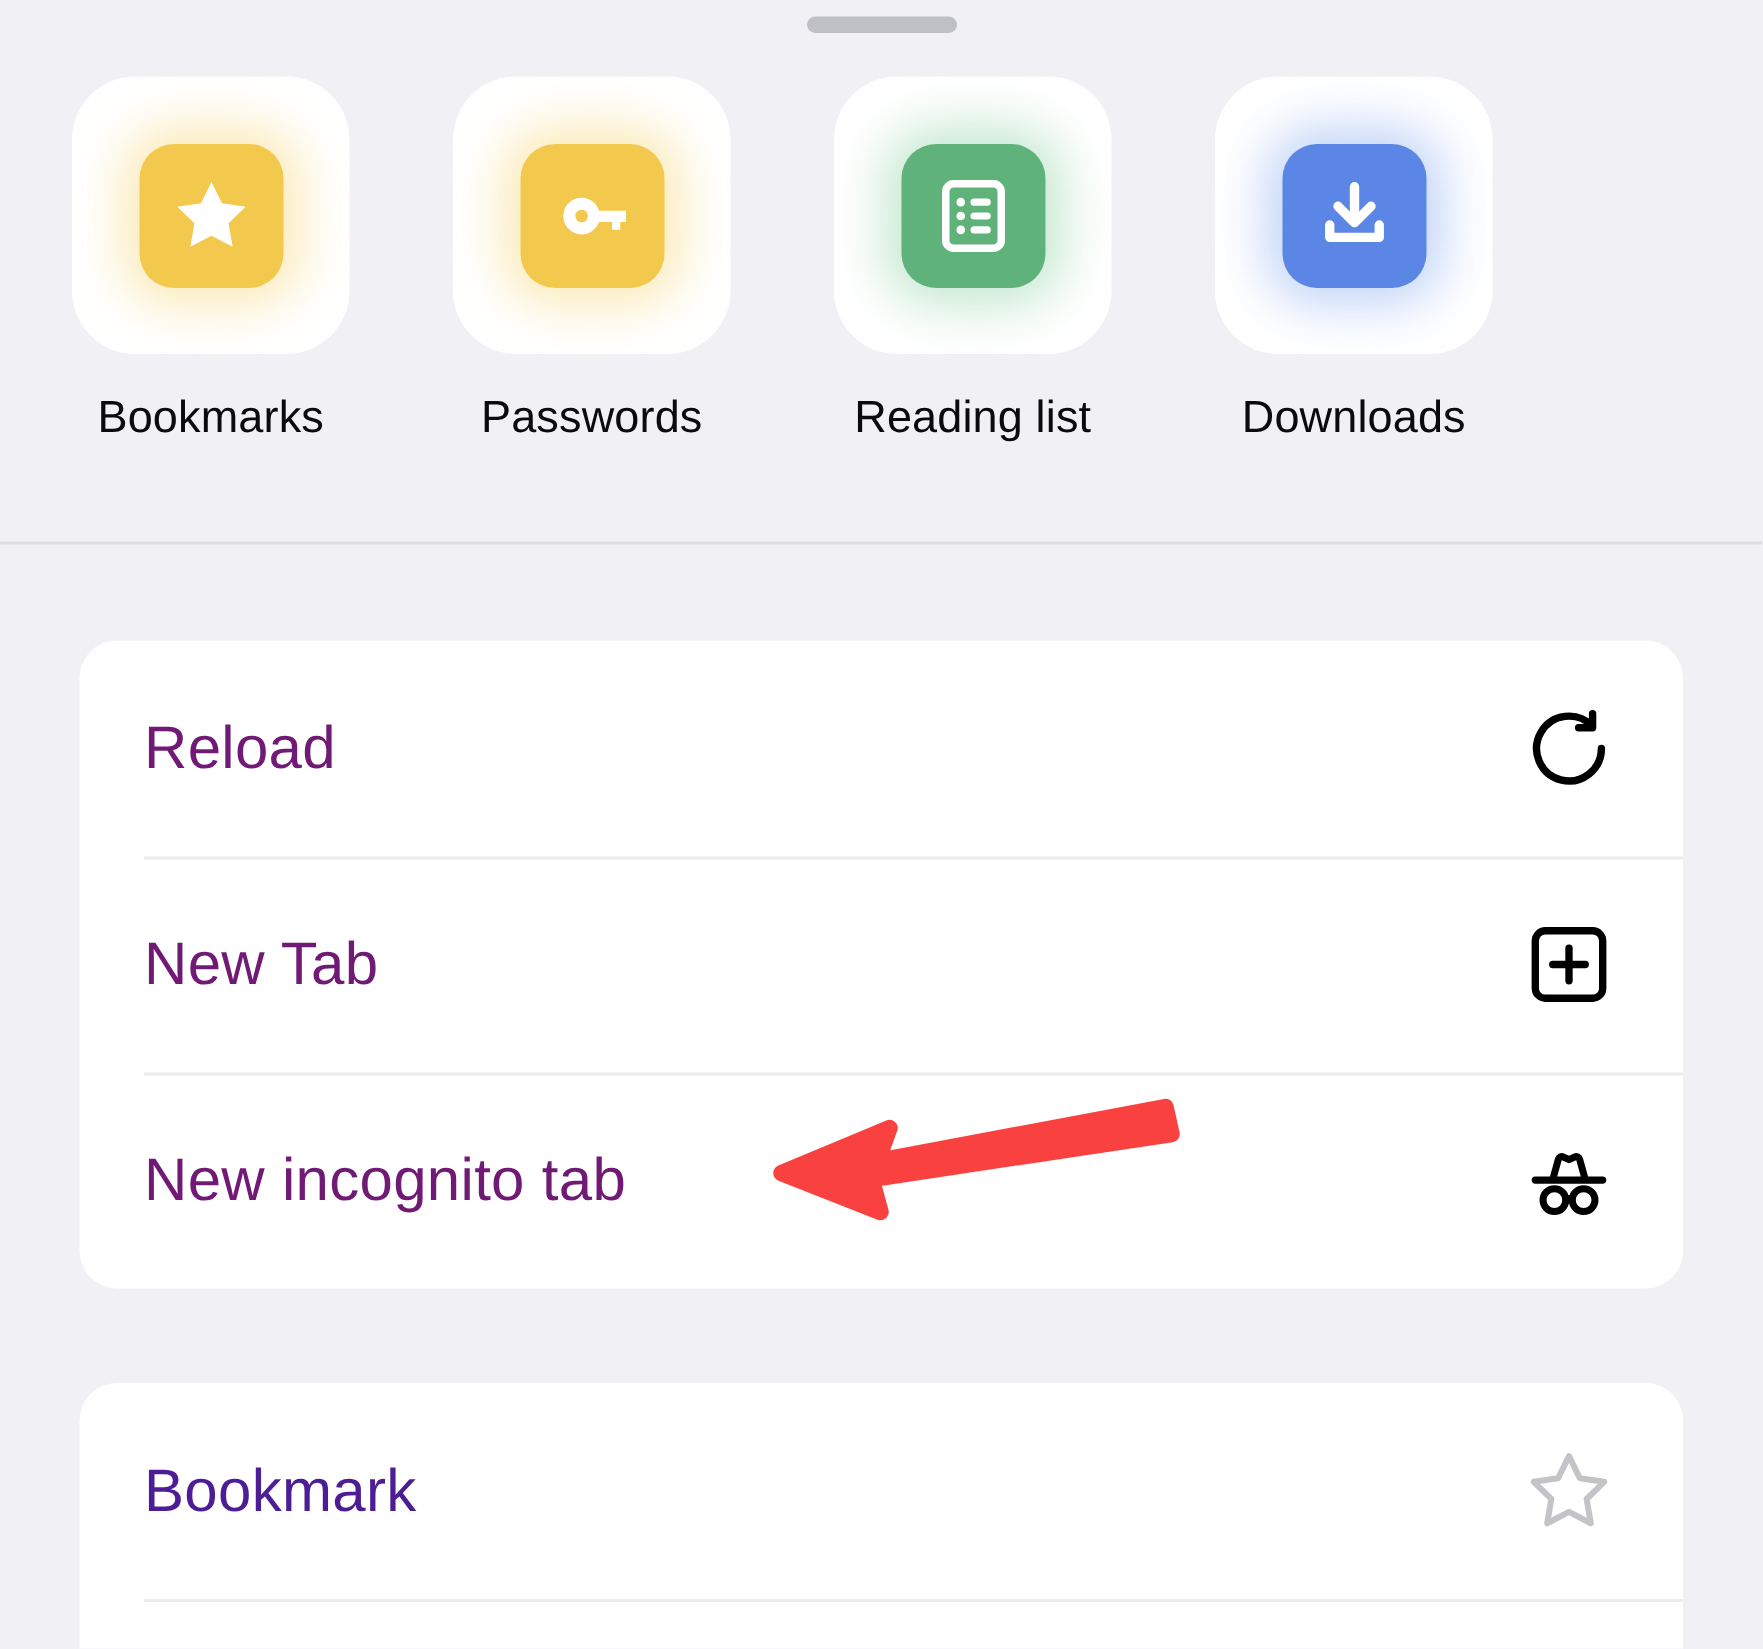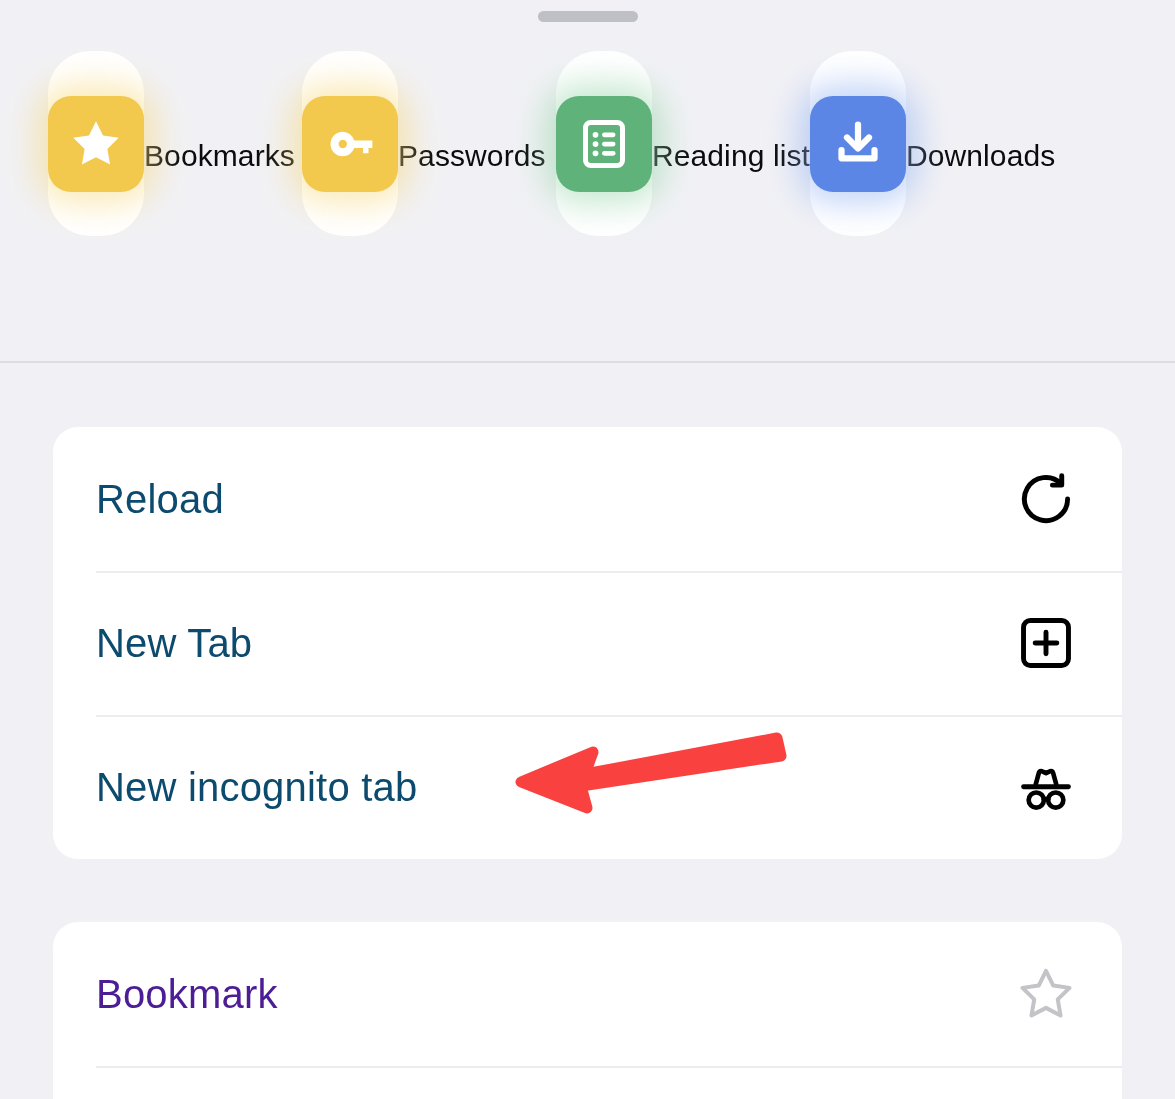--- a/index.html
+++ b/index.html
@@ -47,21 +47,21 @@
   #shortcuts-row {
     position: absolute;
     top: 19px;
     left: 48px;
     display: flex;
     gap: 69px;
   }
   .shortcut-item {
     width: 185px;
     display: flex;
-    flex-direction: row;
+    flex-direction: column;
     align-items: center;
     flex: 0 0 auto;
   }
   .shortcut-tile {
     width: 185px;
     height: 185px;
     border-radius: 42px;
     background: #ffffff;
     display: flex;
     align-items: center;
@@ -120,21 +120,21 @@
     position: absolute;
     left: 43px;
     right: 0;
     top: 0;
     height: 2px;
     background: #ececf0;
   }
   .menu-row-label {
     font-size: 40px;
     line-height: 46px;
-    color: #0c4a6e;
+    color: #701a75;
     letter-spacing: .2px;
     flex: 1 1 auto;
   }
   .menu-row.disabled .menu-row-label { color: #4c1d95; }
   .menu-row-icon {
     width: 66px;
     height: 66px;
     display: flex;
     align-items: center;
     justify-content: center;

